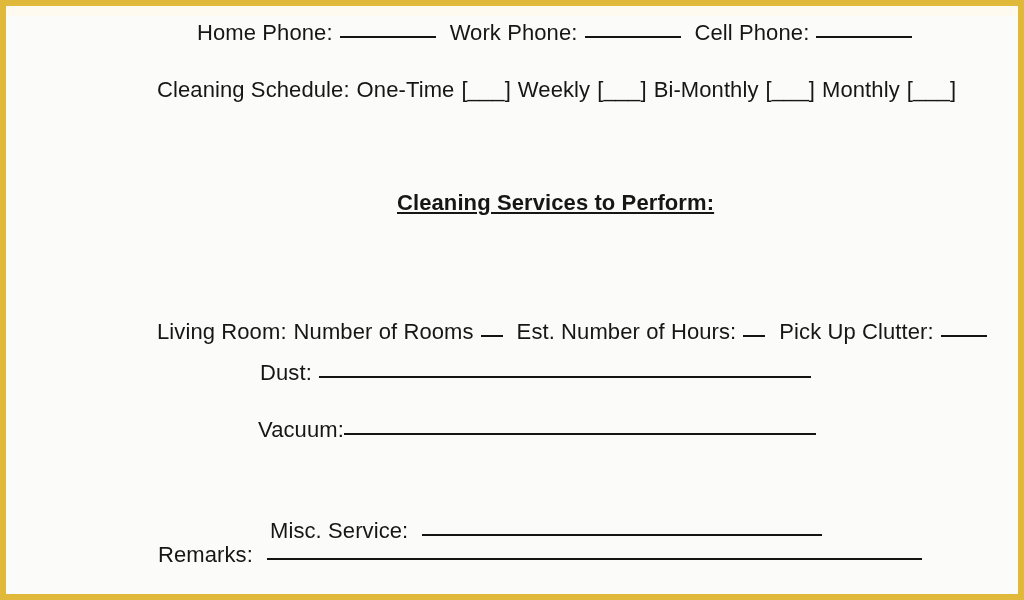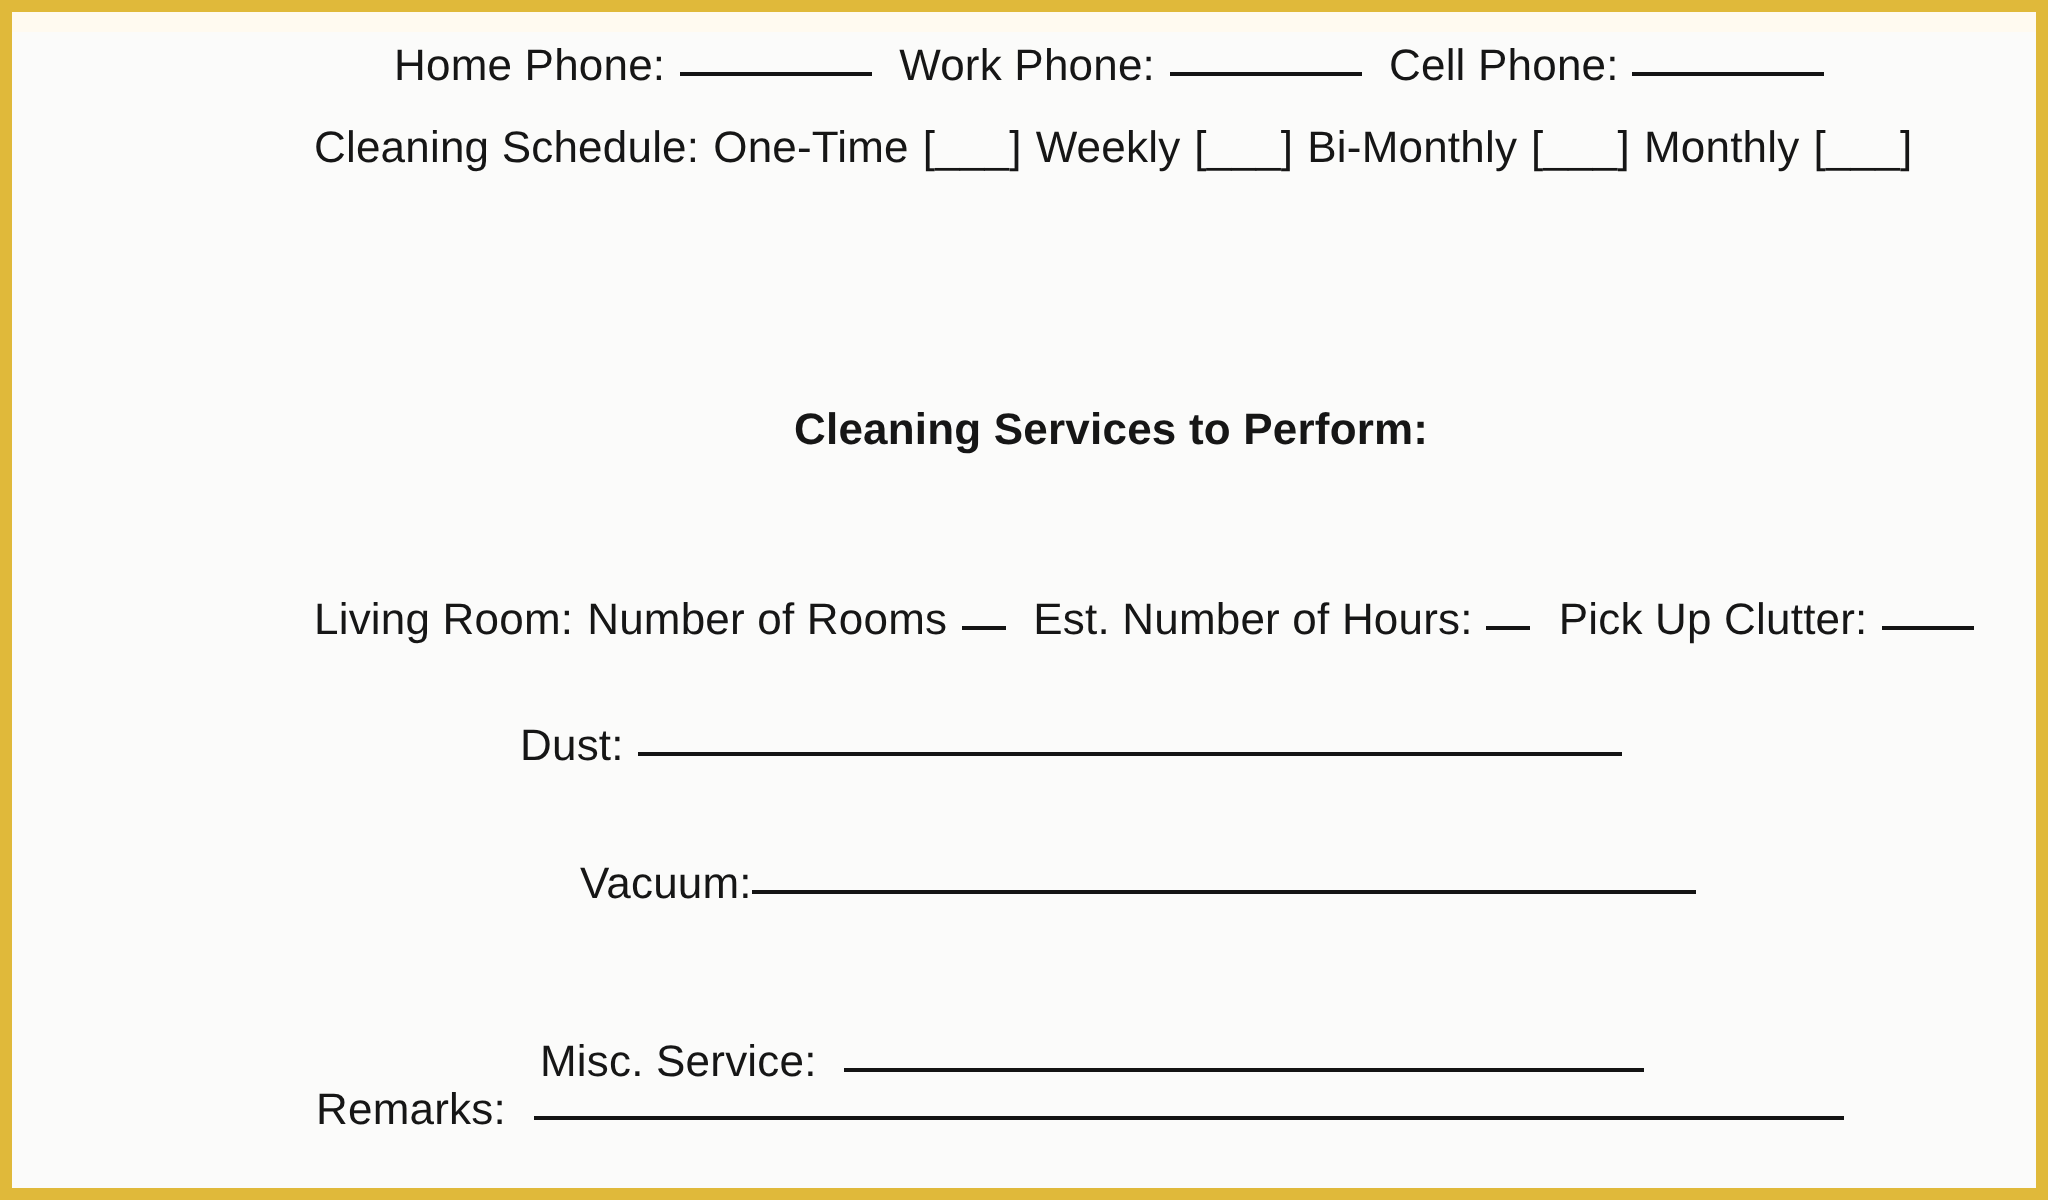--- a/index.html
+++ b/index.html
@@ -71,25 +71,25 @@
   
   .r-dust    { width: 492px; }
   .r-vacuum  { width: 472px; }
   .r-misc    { width: 400px; }
   .r-remarks { width: 655px; }
 
   .gap-sm { display: inline-block; width: 7px; }
 
   
   #l-phones   { left: 191px; top: 14px;  }
-  #l-schedule { left: 151px; top: 55px;  }
-  #l-heading  { left: 391px; top: 196px; }
-  #l-living   { left: 151px; top: 291px; }
+  #l-schedule { left: 151px; top: 71px;  }
+  #l-heading  { left: 391px; top: 184px; text-decoration: underline; }
+  #l-living   { left: 151px; top: 313px; }
   #l-dust     { left: 254px; top: 354px; text-align: right; }
-  #l-vacuum   { left: 252px; top: 423px; margin-left: 32px; }
+  #l-vacuum   { left: 252px; top: 411px; }
   #l-misc     { left: 264px; top: 468px; margin-top: 44px; }
   #l-remarks  { left: 152px; top: 536px; }
 
   
   #watermark {
     position: absolute;
     left: 38px;
     top: 546px;
     font-size: 9px;
     letter-spacing: .6px;

